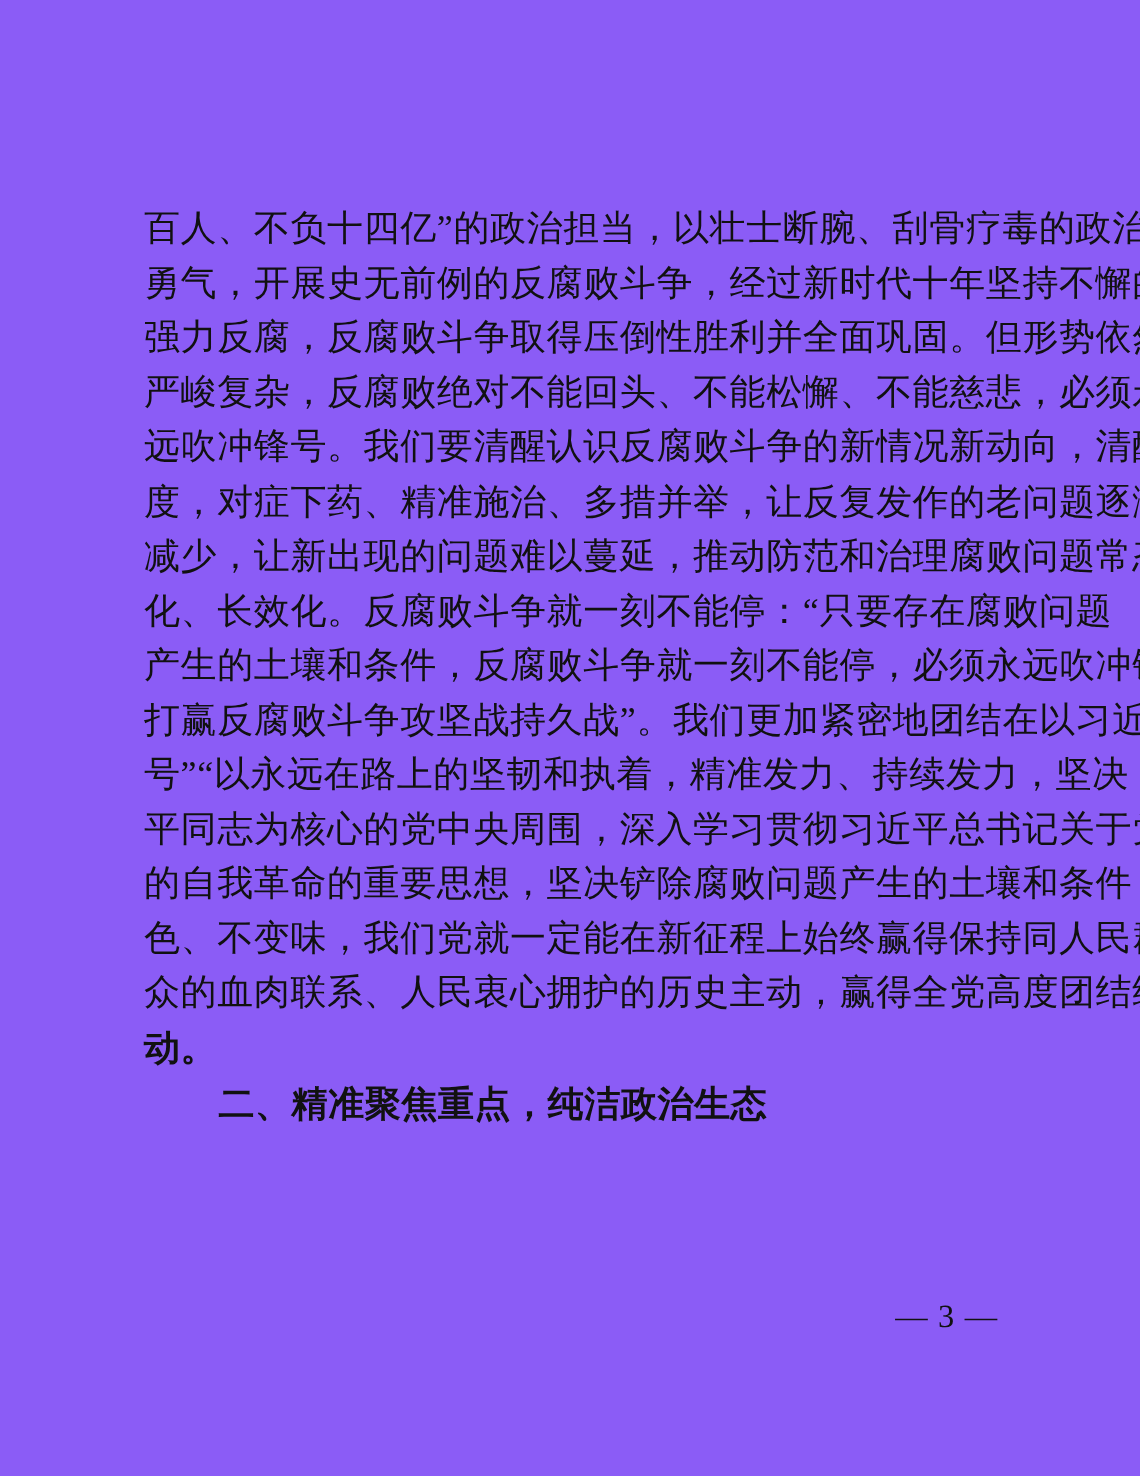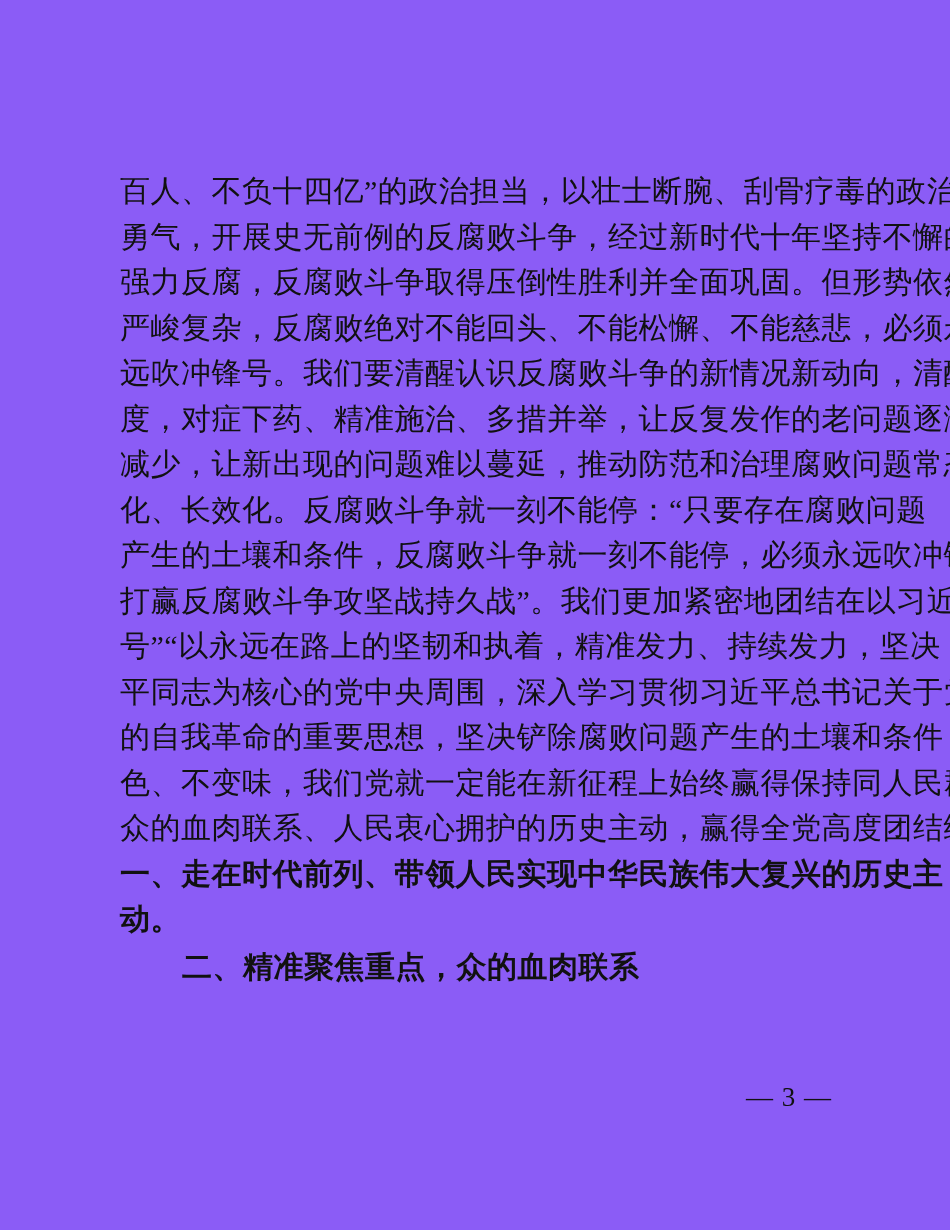--- a/index.html
+++ b/index.html
@@ -62,19 +62,18 @@
     <p class="line">度，对症下药、精准施治、多措并举，让反复发作的老问题逐渐</p>
     <p class="line">减少，让新出现的问题难以蔓延，推动防范和治理腐败问题常态</p>
     <p class="line">化、长效化。反腐败斗争就一刻不能停：“只要存在腐败问题</p>
     <p class="line">产生的土壤和条件，反腐败斗争就一刻不能停，必须永远吹冲锋</p>
     <p class="line">打赢反腐败斗争攻坚战持久战”。我们更加紧密地团结在以习近</p>
     <p class="line">号”“以永远在路上的坚韧和执着，精准发力、持续发力，坚决</p>
     <p class="line">平同志为核心的党中央周围，深入学习贯彻习近平总书记关于党</p>
     <p class="line">的自我革命的重要思想，坚决铲除腐败问题产生的土壤和条件，</p>
     <p class="line">色、不变味，我们党就一定能在新征程上始终赢得保持同人民群</p>
     <p class="line">众的血肉联系、人民衷心拥护的历史主动，赢得全党高度团结统</p>
-    <p class="line bold">一、走在时代前列、带领人民实现中华民族伟大复兴的历史主</p>
     <p class="line bold">动。</p>
     <div class="heading-gap"></div>
-    <p class="line bold indent">二、精准聚焦重点，众的血肉联系</p>
+    <p class="line bold indent">二、精准聚焦重点，纯洁政治生态</p>
   </div>
   <div class="page-number">— 3 —</div>
 </div>
 
 </body></html>

